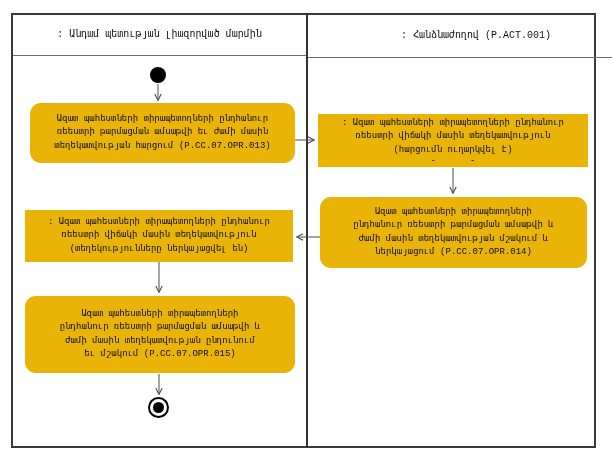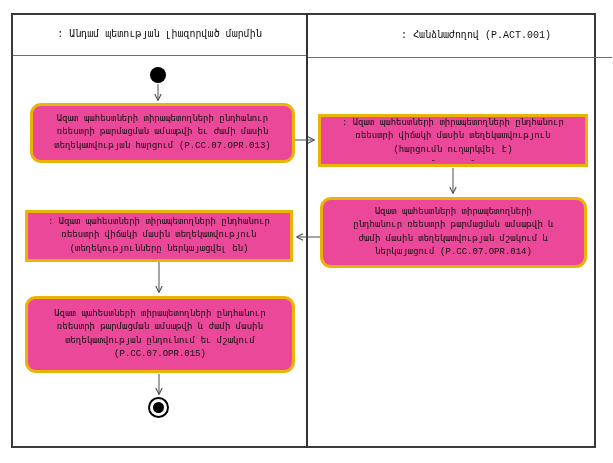--- a/index.html
+++ b/index.html
@@ -16,22 +16,22 @@
   }
   .lane-header{
     position:absolute;top:13px;height:43px;box-sizing:border-box;
     border-bottom:1px solid #6f6f6f;
     display:flex;flex-direction:column;align-items:center;justify-content:center;
     font-size:10px;line-height:13px;text-align:center;
   }
   .lane-header.left{left:13px;width:293px;}
   .lane-header.right{left:308px;width:304px;height:45px;padding-left:32px;}
   .node{
-    position:absolute;box-sizing:border-box;background:#ec4899;
-    border:3px solid #eab308;
+    position:absolute;box-sizing:border-box;background:#eab308;
+    border:7px solid #eab308;
     display:flex;flex-direction:column;align-items:center;justify-content:center;
     text-align:center;font-size:9px;line-height:13.5px;color:#101010;
   }
   .rounded{border-radius:11px;}
   .pad-std{padding:2px 10px;}
   .pad-wide{padding:2px 26px;}
   .marks-row{
     display:flex;gap:34px;justify-content:center;align-items:center;
     font-size:9px;line-height:6px;margin-top:1px;width:100%;
   }

